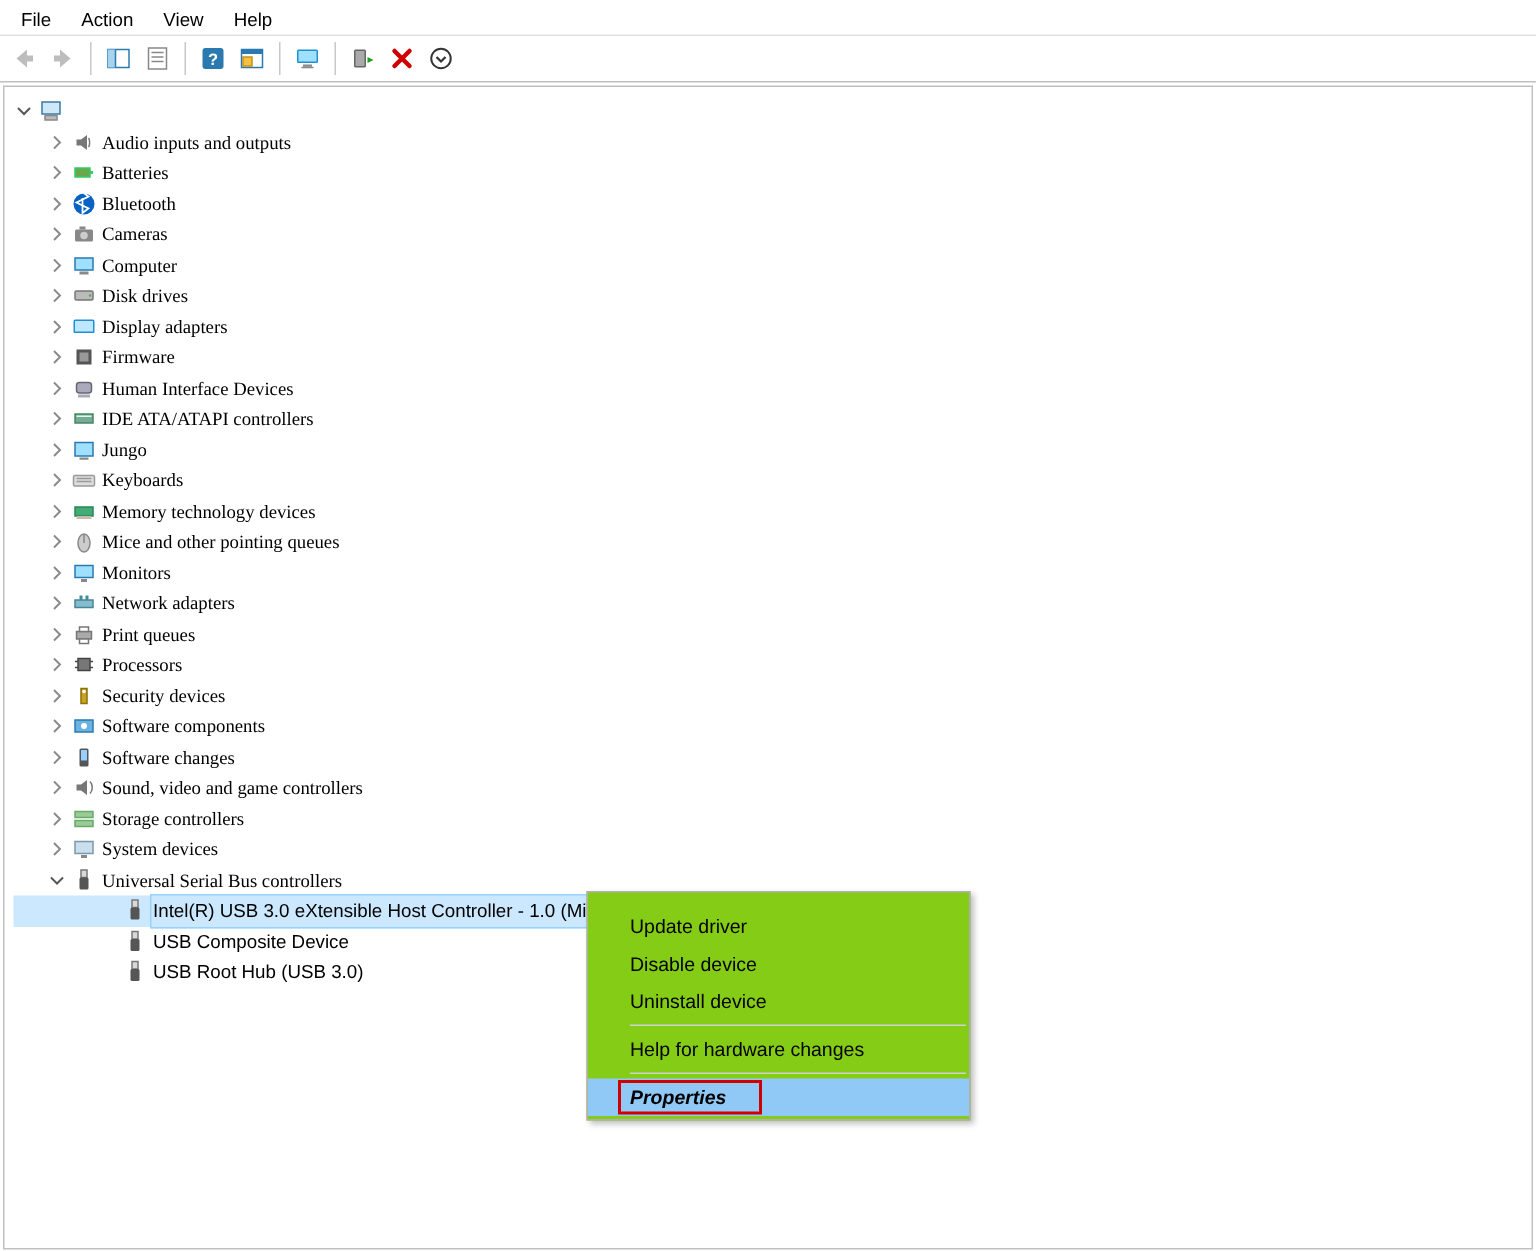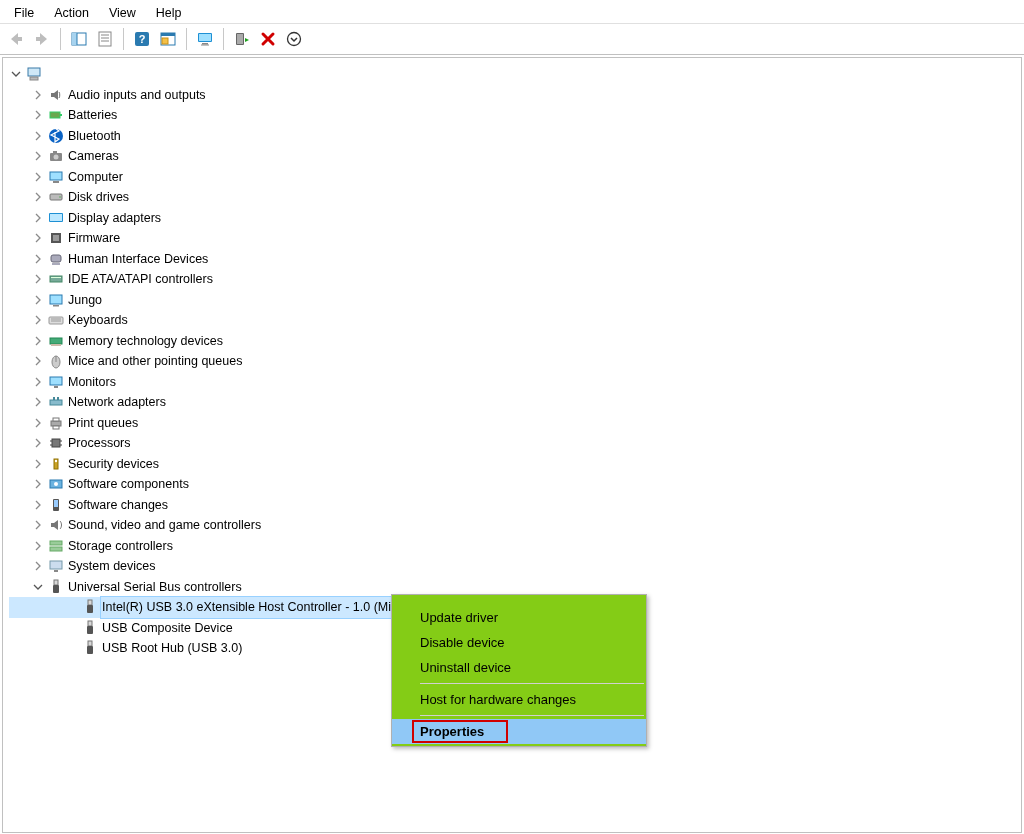--- a/index.html
+++ b/index.html
@@ -83,21 +83,21 @@
     margin-right: 3px;
   }
   .tree-label { cursor: default; }
   .tree-label.selected {
     background: #cce8ff;
     border: 1px solid #99d1ff;
     padding: 0 1px;
     margin-left: -2px;
   }
   .level-0 { padding-left: 0px; }
-  .level-1 { padding-left: 22px; }
+  .level-1 { padding-left: 22px; font-family: Liberation Serif, serif; }
   .level-2 { padding-left: 56px; }
   .selected-row-bg {
     background: #cce8ff;
   }
   
   .context-menu {
     position: absolute;
     left: 388px; top: 536px;
     width: 254px;
     background: #84cc16;
@@ -111,20 +111,21 @@
     display: flex; align-items: center;
   }
   .ctx-sep {
     height: 1px;
     background: #d0d0d0;
     margin: 3px 2px 3px 28px;
   }
   .ctx-item.highlight {
     background: #90c8f6;
     font-weight: 700;
+    font-style: italic;
   }
   .ctx-item.highlight .box {
     border: 2px solid #d00000;
     padding: 2px 22px 2px 6px;
     margin-left: -8px;
   }
   .ctx-pad-top { height: 10px; }
   .ctx-pad-bottom { height: 2px; }
   
   .ic { width:16px; height:16px; }
@@ -623,20 +624,20 @@
       </div>
 
   </div>
 
   <div class="context-menu">
     <div class="ctx-pad-top"></div>
     <div class="ctx-item">Update driver</div>
     <div class="ctx-item">Disable device</div>
     <div class="ctx-item">Uninstall device</div>
     <div class="ctx-sep"></div>
-    <div class="ctx-item">Host for hardware changes</div>
+    <div class="ctx-item">Help for hardware changes</div>
     <div class="ctx-sep"></div>
     <div class="ctx-item highlight">
       <span class="box">Properties</span>
     </div>
     <div class="ctx-pad-bottom"></div>
   </div>
 </div>
 
 </body></html>

